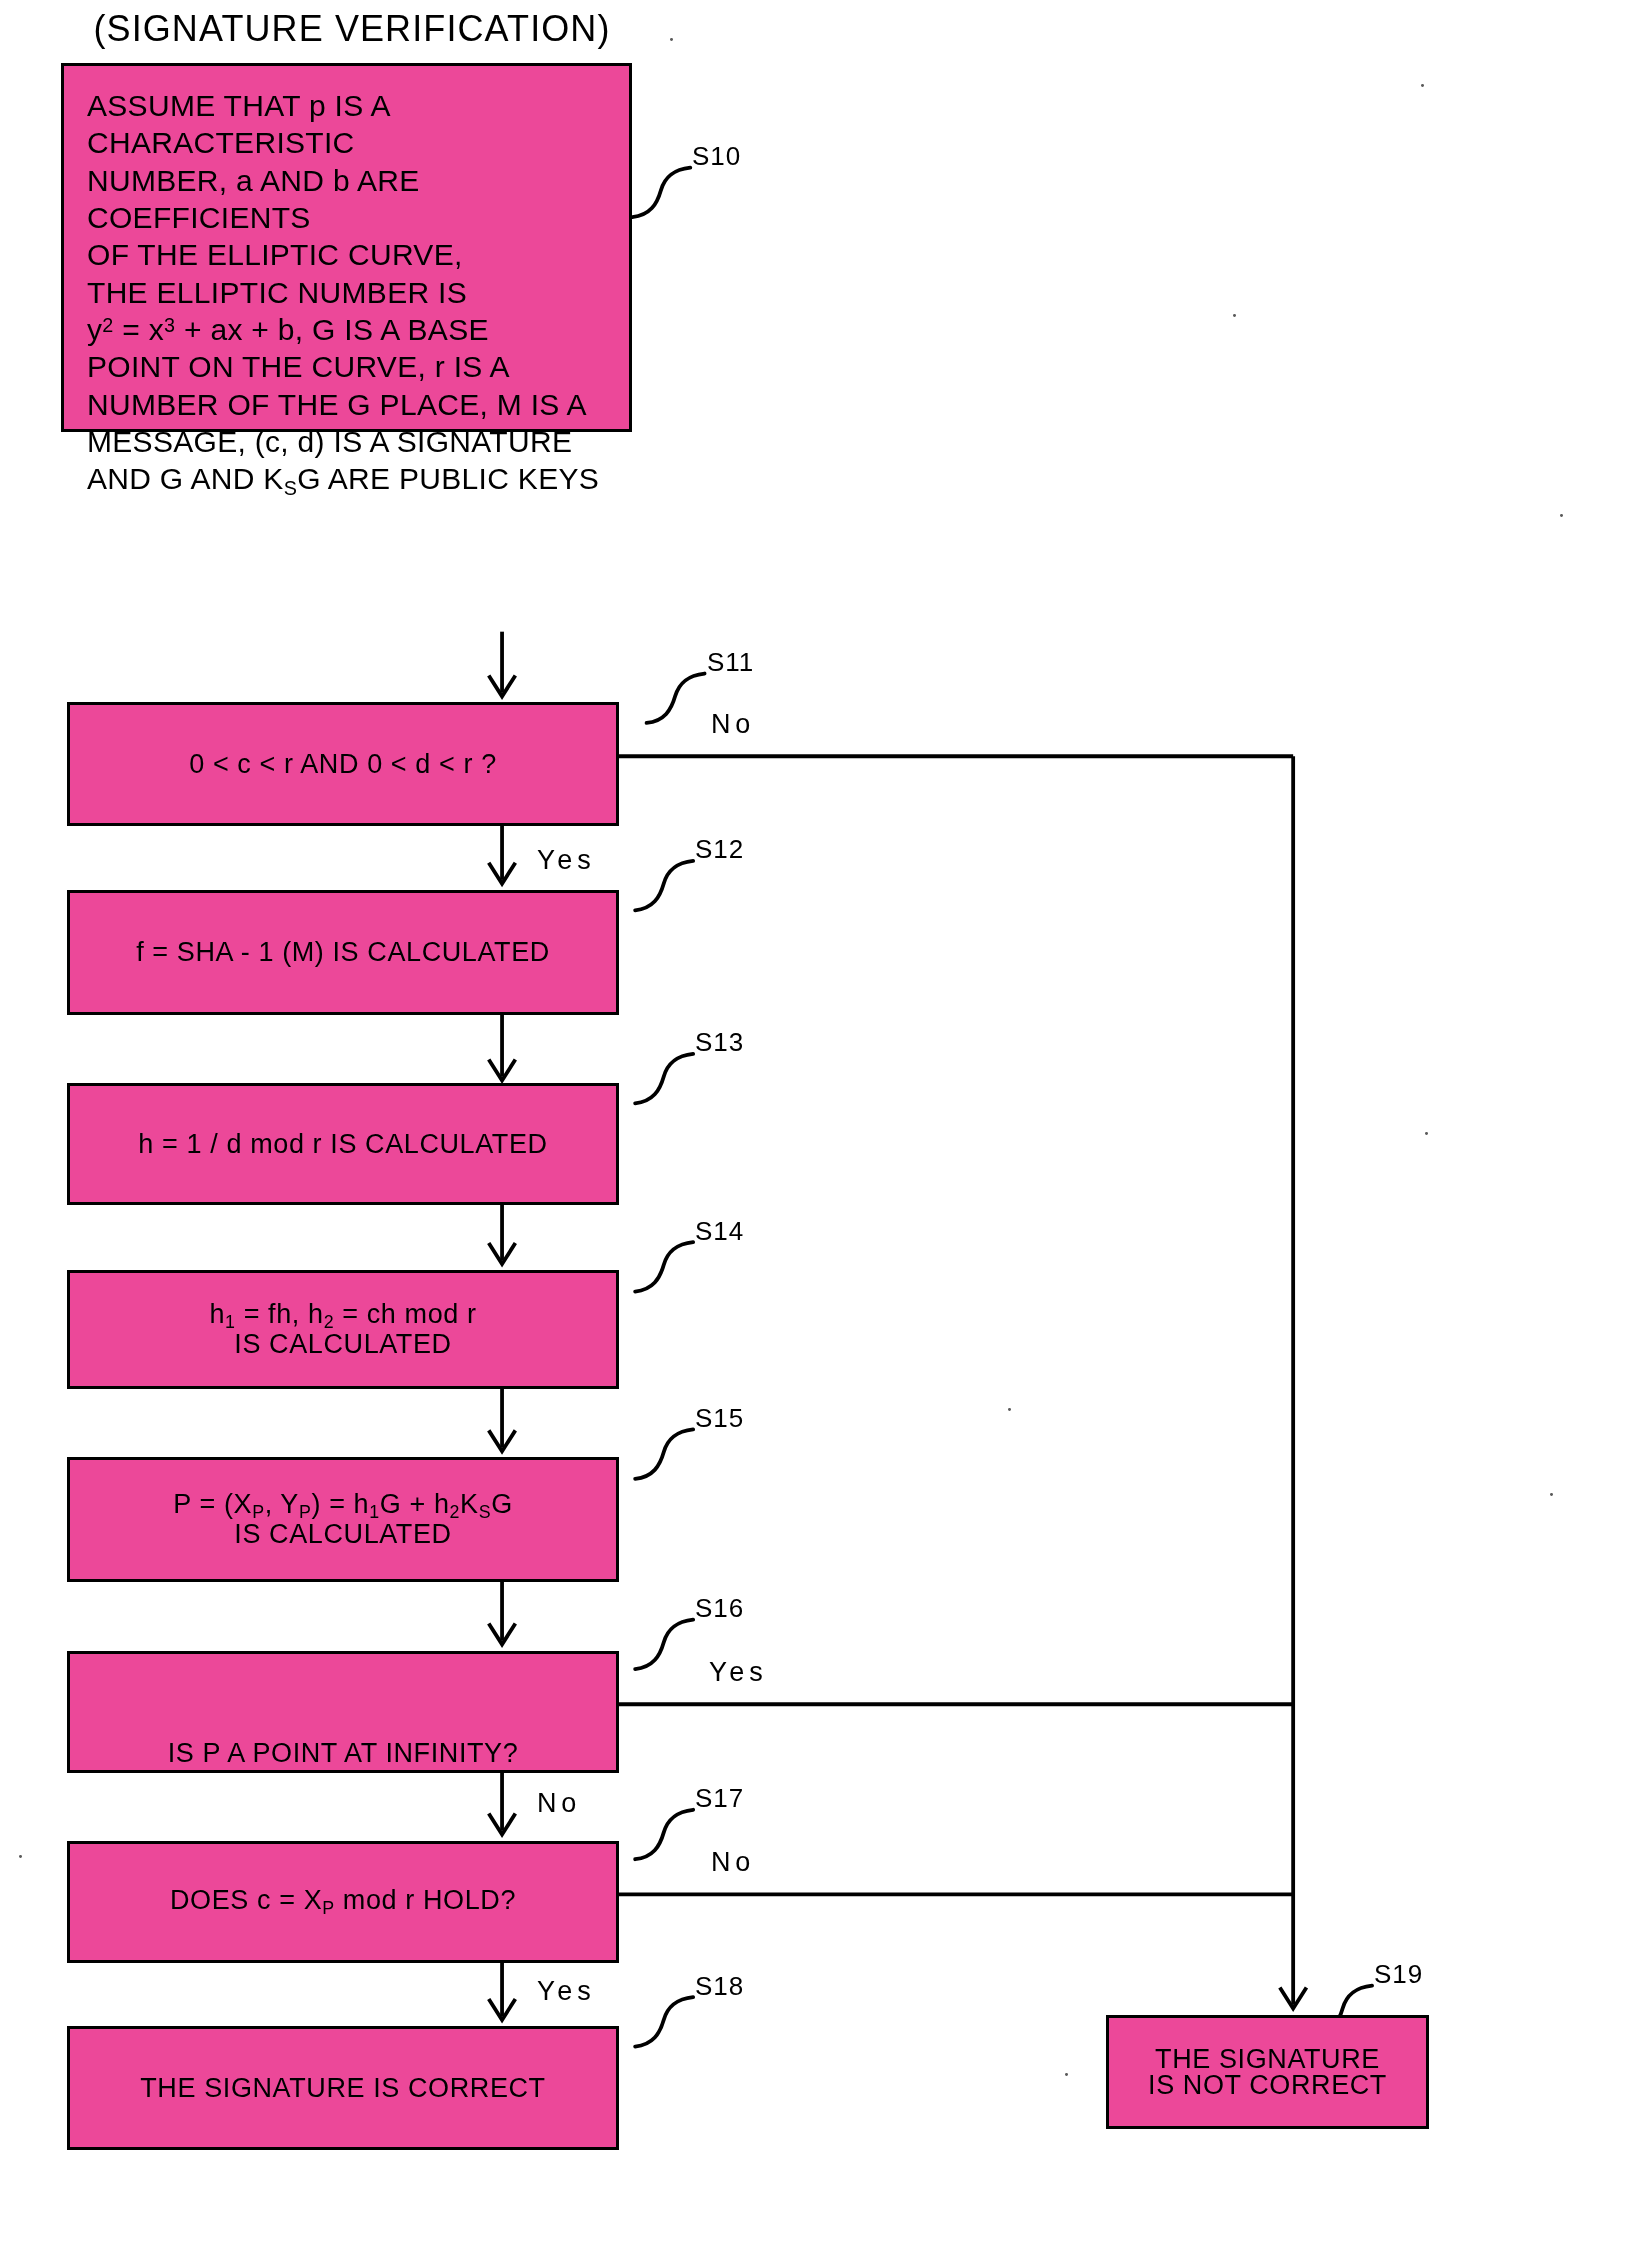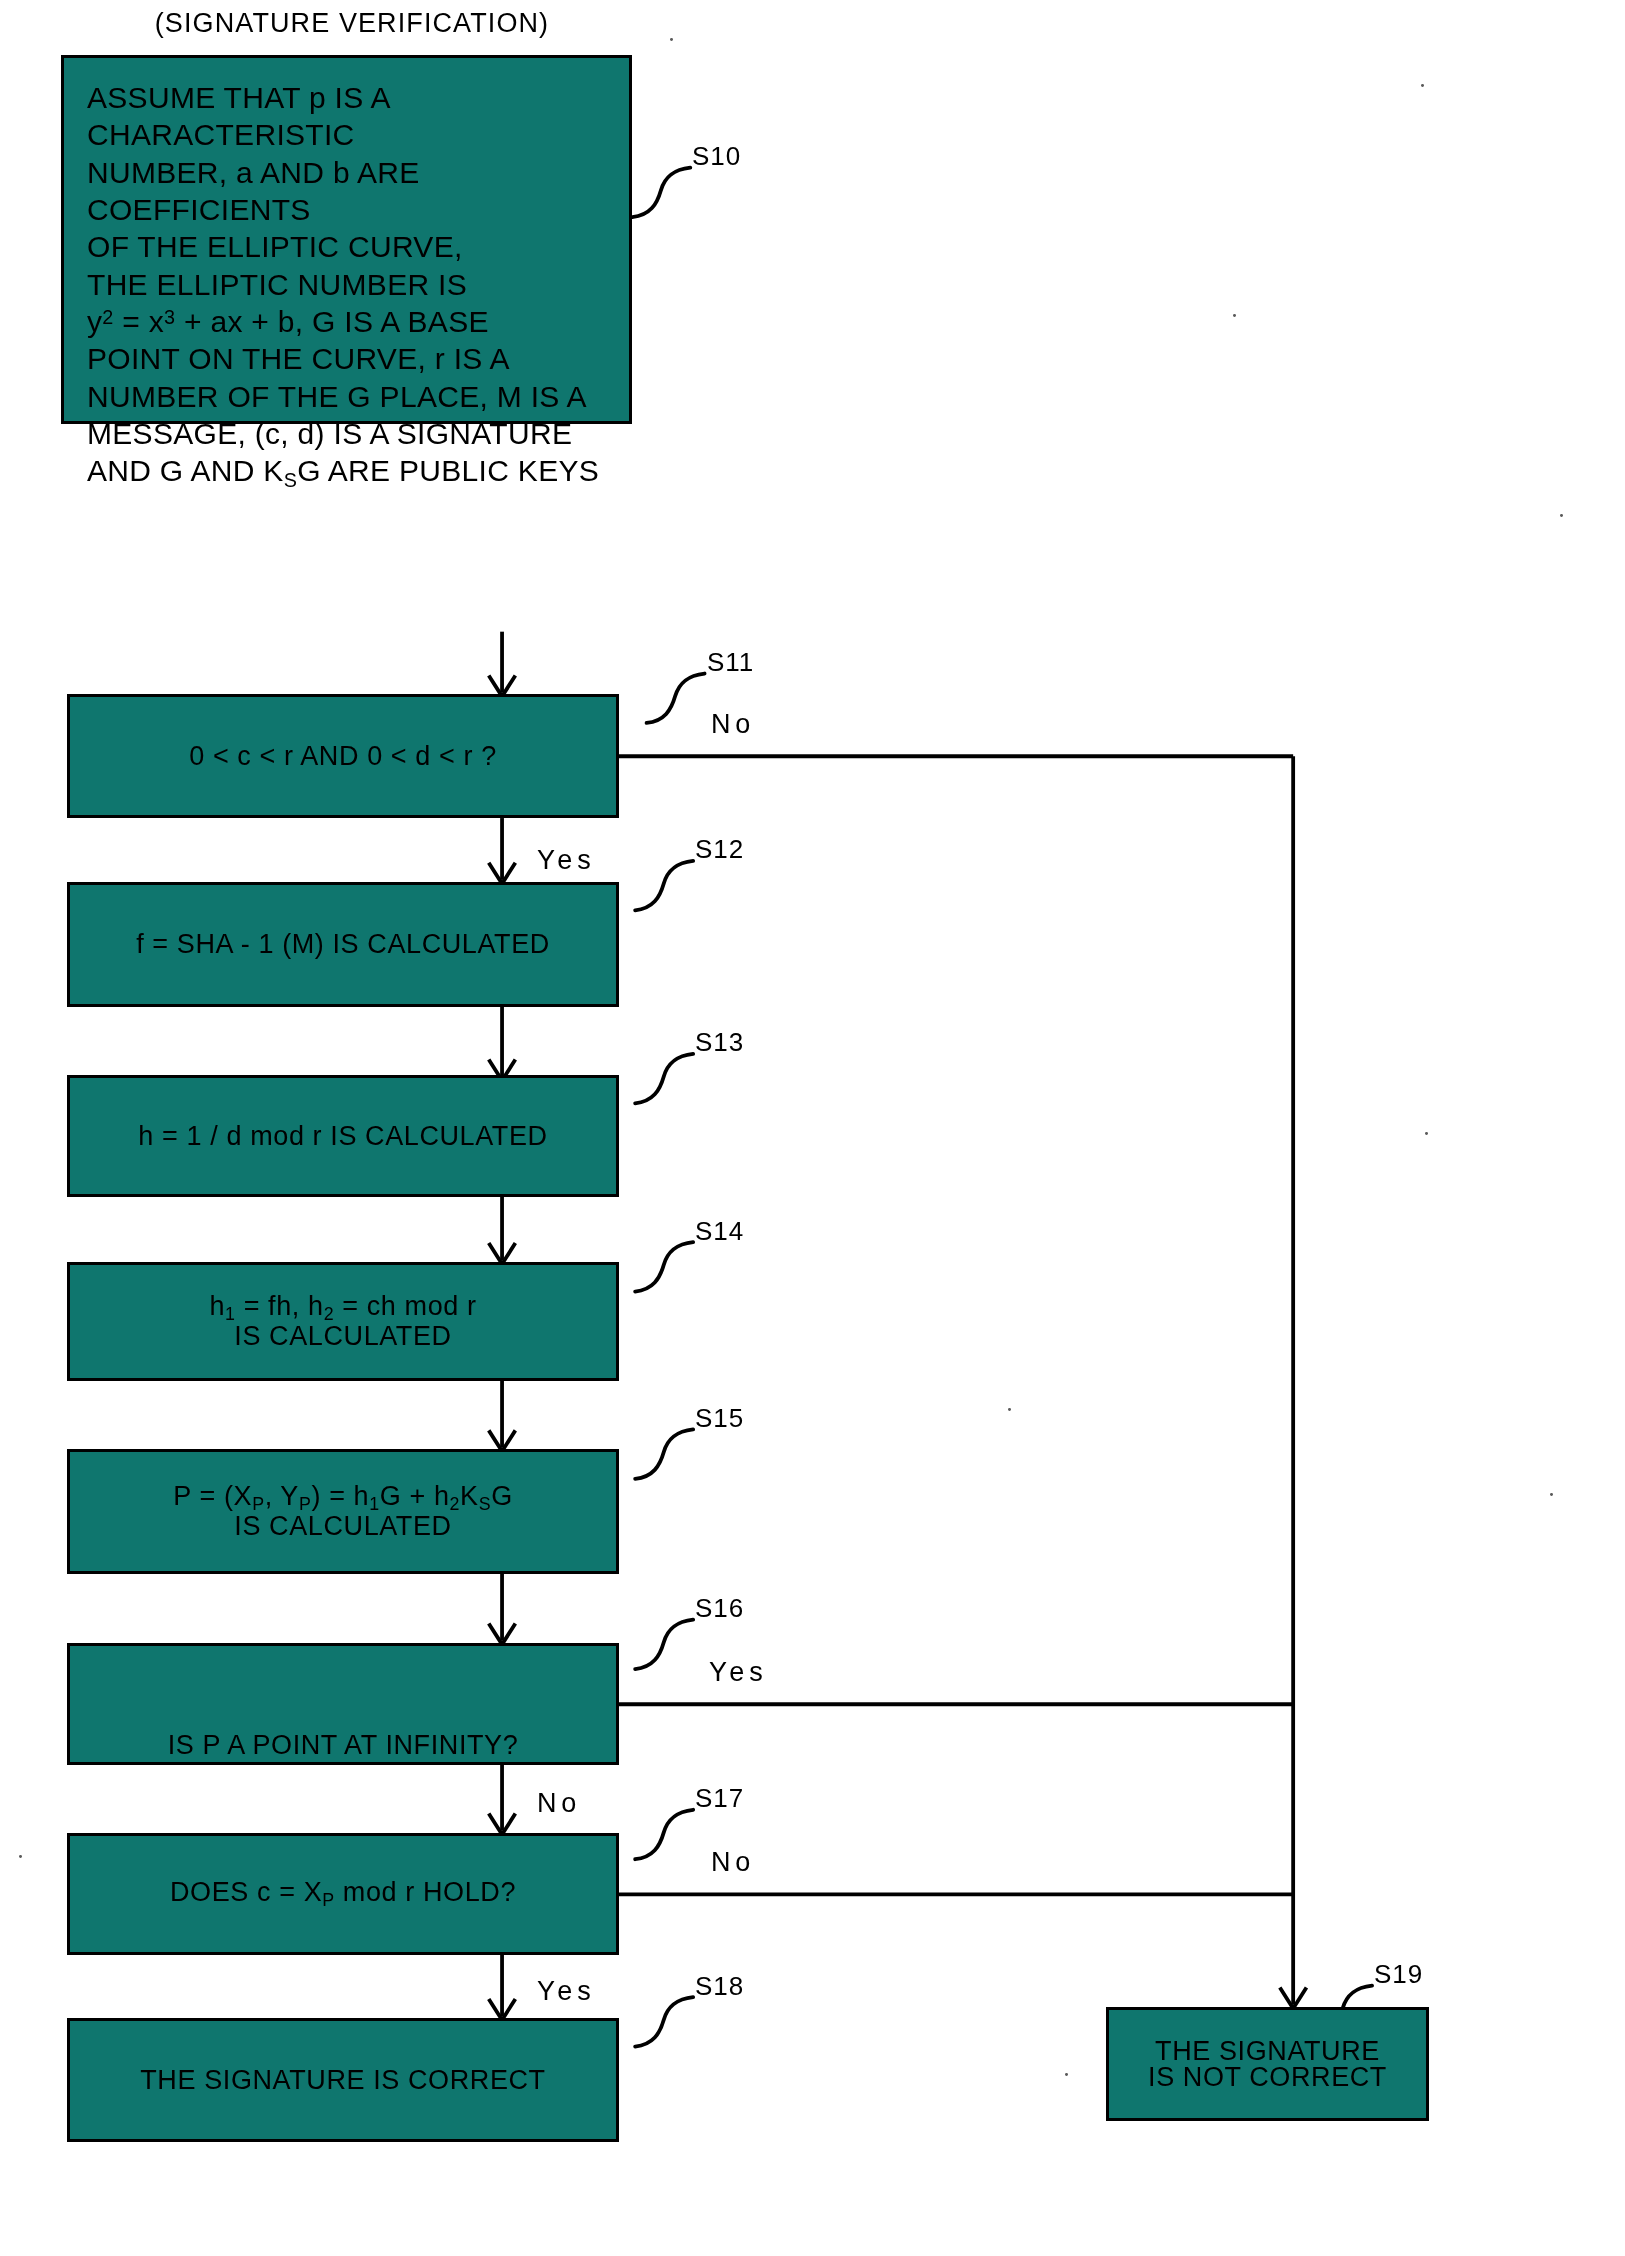--- a/index.html
+++ b/index.html
@@ -24,33 +24,34 @@
     width: 1625px;
     height: 2257px;
     pointer-events: none;
   }
   .fig-title {
     position: absolute;
     left: 57px;
     top: 7.6px;
     width: 590px;
     text-align: center;
-    font-size: 27px;
+    font-size: 36px;
     letter-spacing: 1.1px;
     white-space: nowrap;
   }
   .box {
     position: absolute;
     box-sizing: border-box;
     border: 3.8px solid #000000;
-    background: #0f766e;
+    background: #ec4899;
     display: flex;
     align-items: center;
     justify-content: center;
     text-align: center;
+    margin-top: 8px;
   }
   .box .txt {
     font-size: 27px;
     letter-spacing: 0.6px;
     line-height: 1.22;
     white-space: pre-line;
   }
   .box.lined {
     display: block;
     padding: 21px 17px 0 23px;

